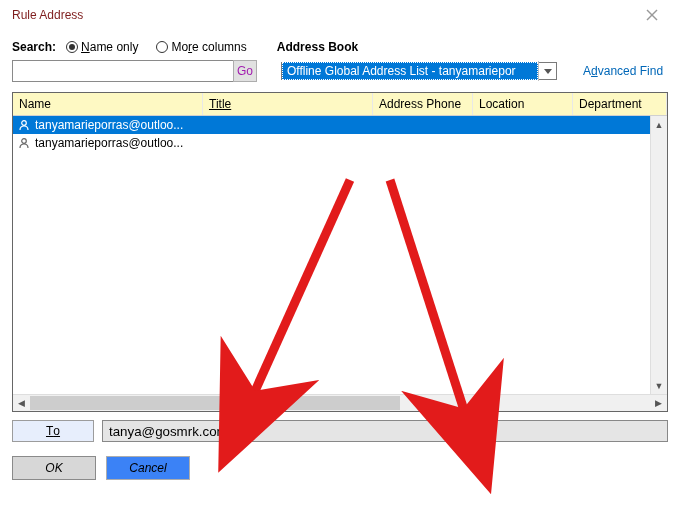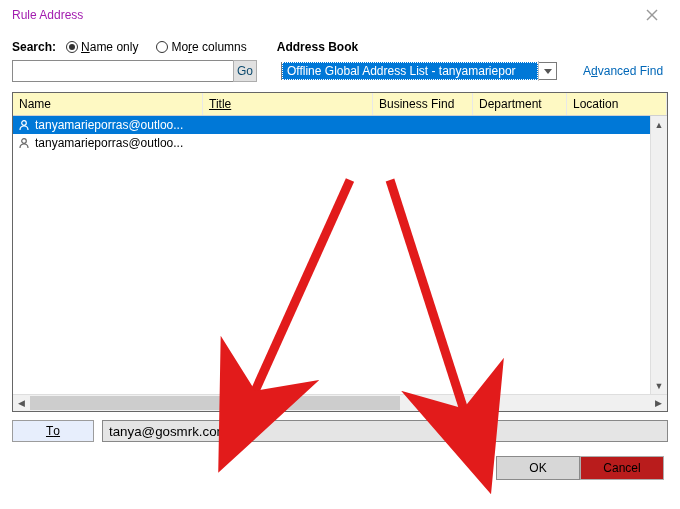--- a/index.html
+++ b/index.html
@@ -12,21 +12,21 @@
     width: 680px;
     height: 509px;
     position: relative;
     overflow: hidden;
   }
   .titlebar {
     height: 30px;
     display: flex;
     align-items: center;
     padding: 0 8px;
-    color: #a21caf;
+    color: #7f1d1d;
     font-size: 12px;
     background: #fff;
   }
   .title-text { flex: 1; padding-left: 4px; }
   .close-x {
     width: 40px; height: 30px;
     display:flex; align-items:center; justify-content:center;
     color:#888; font-size:14px;
   }
   .searchrow {
@@ -57,21 +57,21 @@
   .searchbox {
     width: 222px; height:22px;
     border:1px solid #8a8a8a;
     padding:2px 4px;
     background:#fff;
   }
   .go-btn {
     width:24px; height:22px;
     border:1px solid #adadad;
     background:#e1e1e1;
-    color:#0c4a6e;
+    color:#a21caf;
     display:flex; align-items:center; justify-content:center;
     margin-left: -1px;
   }
   .addrbook-select {
     margin-left: 24px;
     width: 276px; height:18px;
     border:1px solid #7a7a7a;
     display:flex; align-items:center;
     background:#fff;
   }
@@ -156,27 +156,29 @@
     display:flex; align-items:center; justify-content:center;
     text-decoration: underline;
   }
   .to-input {
     flex:1; height:22px;
     border:1px solid #888;
     padding:2px 6px;
     background:#e5e5e5;
   }
   .btnrow {
-    display:flex; justify-content:flex-end;
+    display:flex; justify-content:flex-start;
+    gap:10px;
     padding: 14px 16px 0 12px;
+    font-style: italic;
   }
   .dbtn {
     width:84px; height:24px;
     border:1px solid #adadad;
-    background:#b91c1c;
+    background:#3b82f6;
     display:flex; align-items:center; justify-content:center;
   }
   .dbtn.primary { background:#d7d7d7; border-color:#8a8a8a; }
   .annot { position:absolute; pointer-events:none; }
 </style>
 </head>
 <body>
 
 <div class="titlebar">
   <span class="title-text">Rule Address</span>
@@ -219,23 +221,23 @@
     </div>
   </div>
 
   <span class="adv-find">A<span style="text-decoration:underline">d</span>vanced Find</span>
 </div>
 
 <div class="listwrap">
   <div class="colheaders">
     <div class="col col-name">Name</div>
     <div class="col col-title">Title</div>
-    <div class="col col-phone">Business Find</div>
+    <div class="col col-phone">Address Phone</div>
+    <div class="col col-loc">Location</div>
     <div class="col col-dept">Department</div>
-    <div class="col col-loc">Location</div>
   </div>
   <div class="rows">
     <div class="row selected">
       <span class="person-icon">
         <svg width="12" height="12" viewBox="0 0 12 12">
             <circle cx="6" cy="4" r="2.3" fill="none" stroke="#fff" stroke-width="1.2"></circle>
             <path d="M2 11 C2 8 4 7 6 7 C8 7 10 8 10 11" fill="none" stroke="#fff" stroke-width="1.2"></path>
           </svg>
       </span>
       <span class="rtext">tanyamarieporras@outloo...</span>

